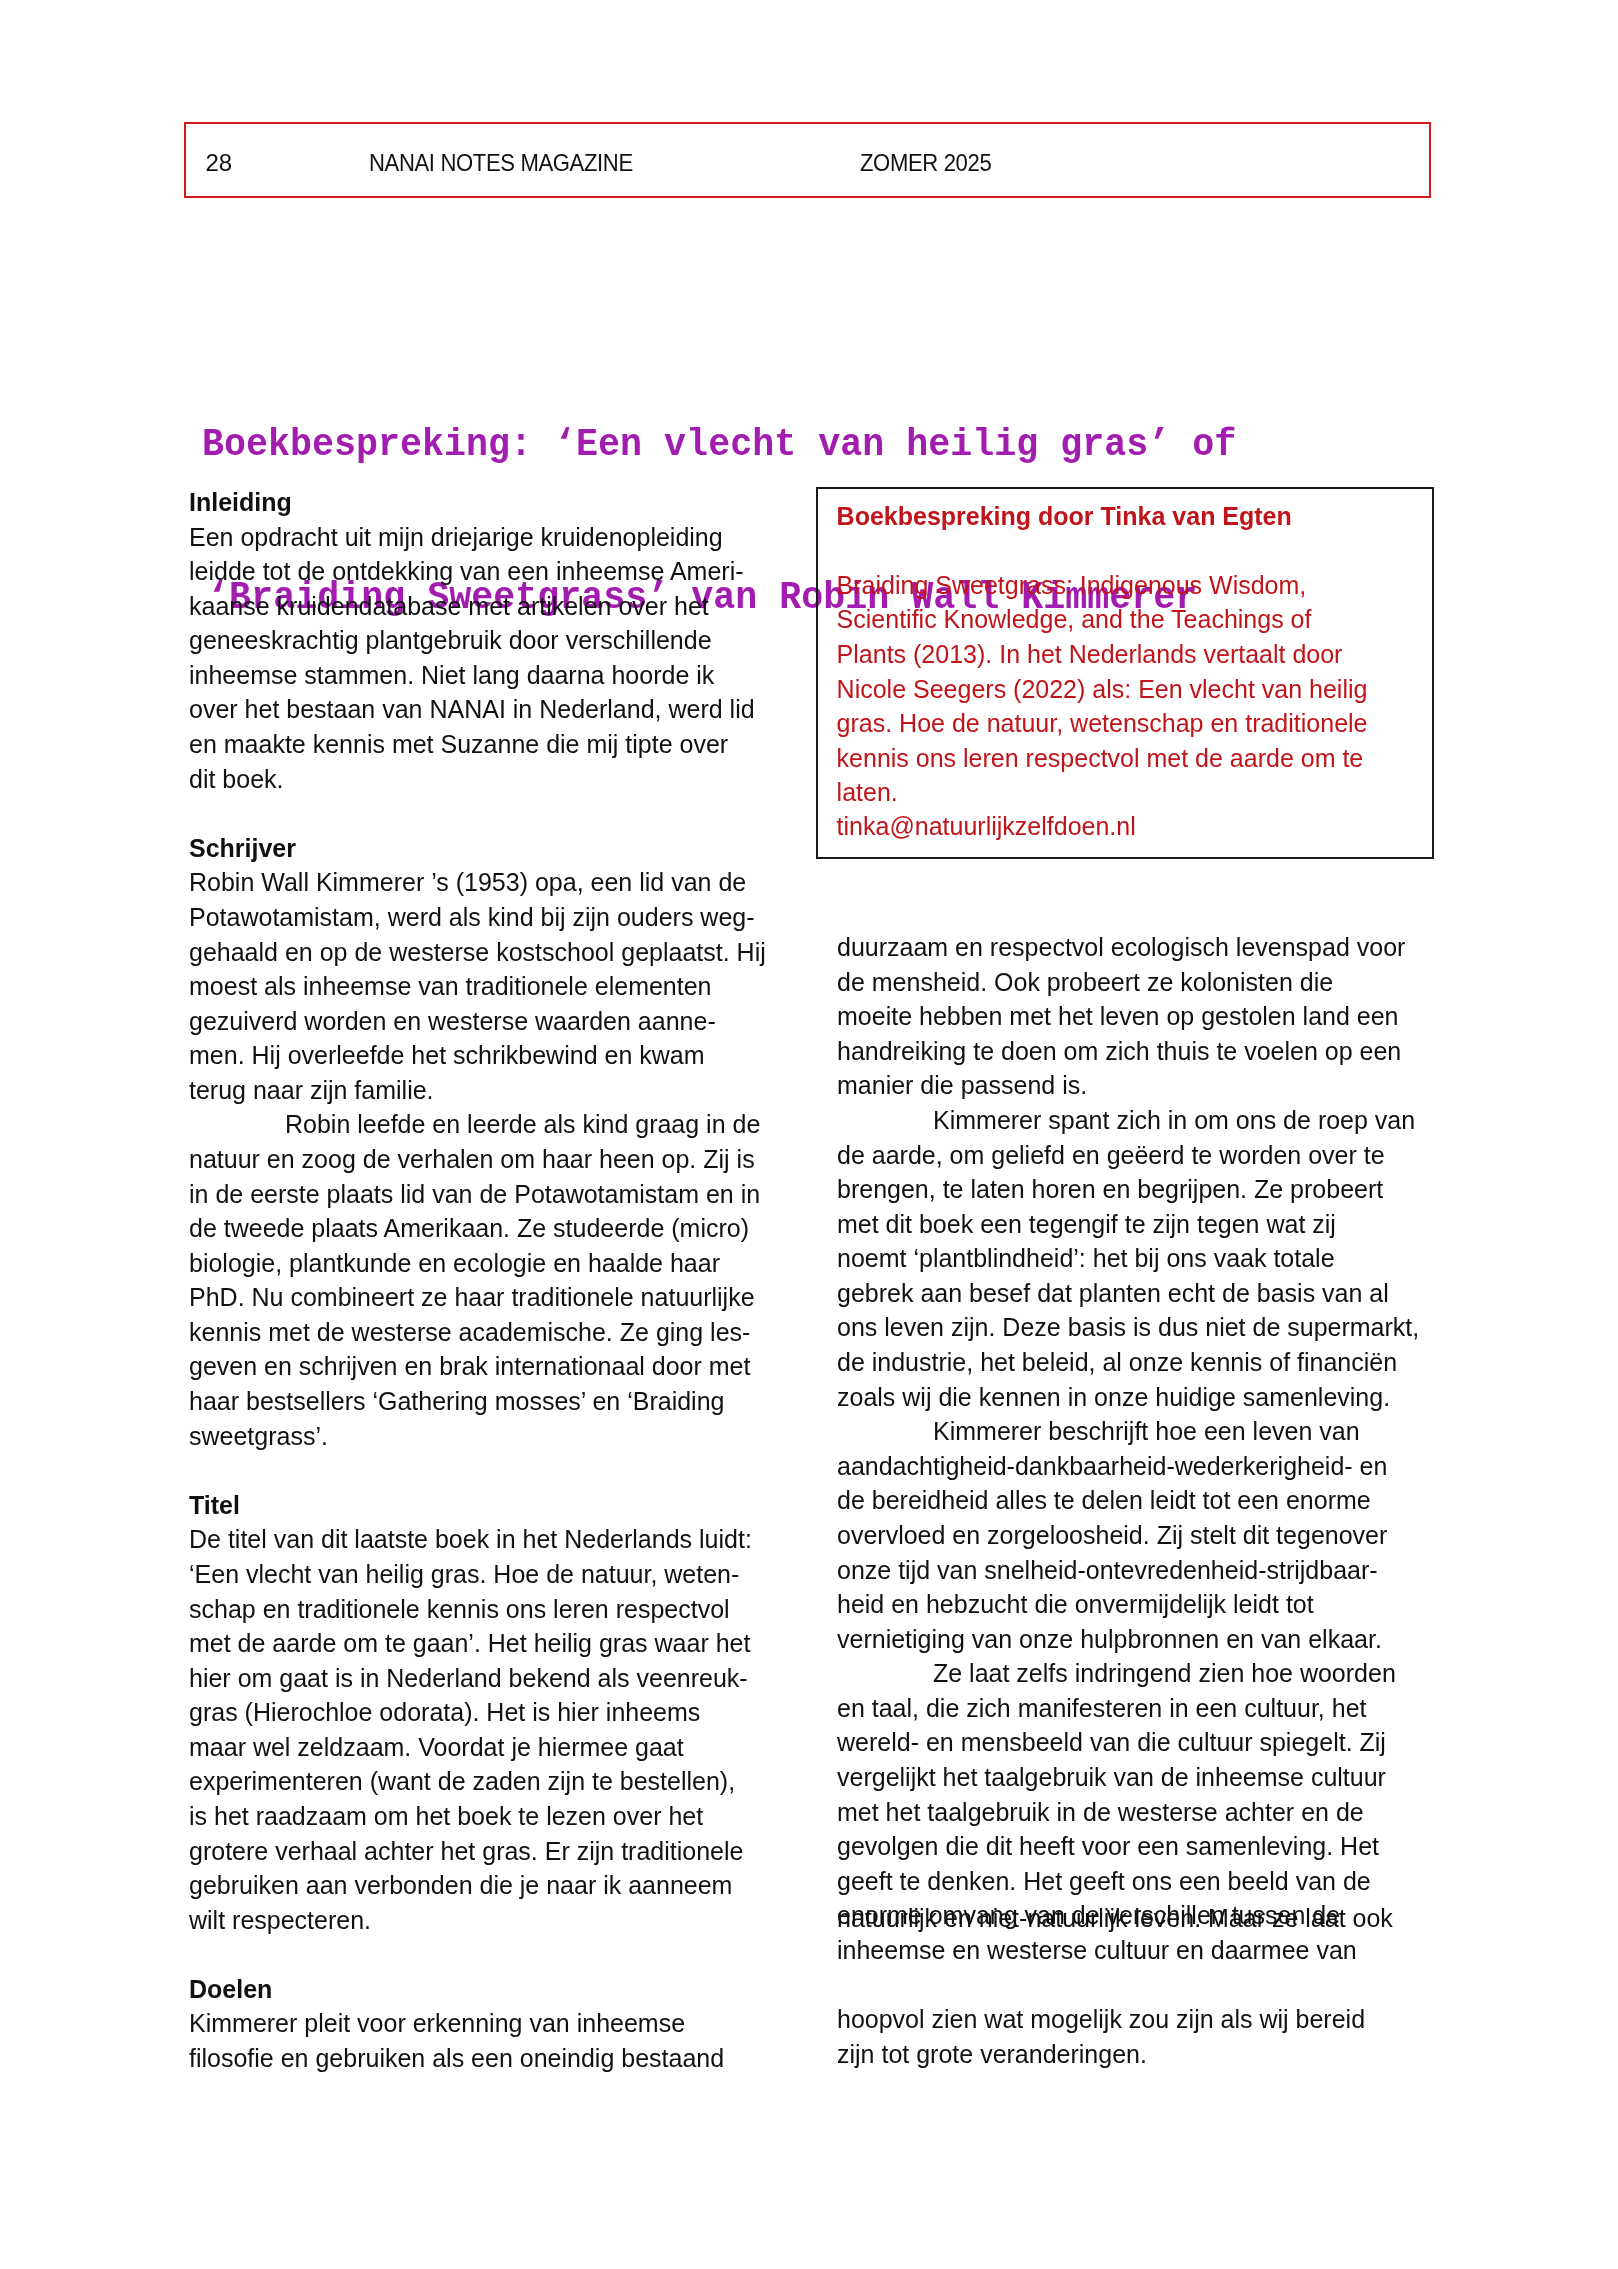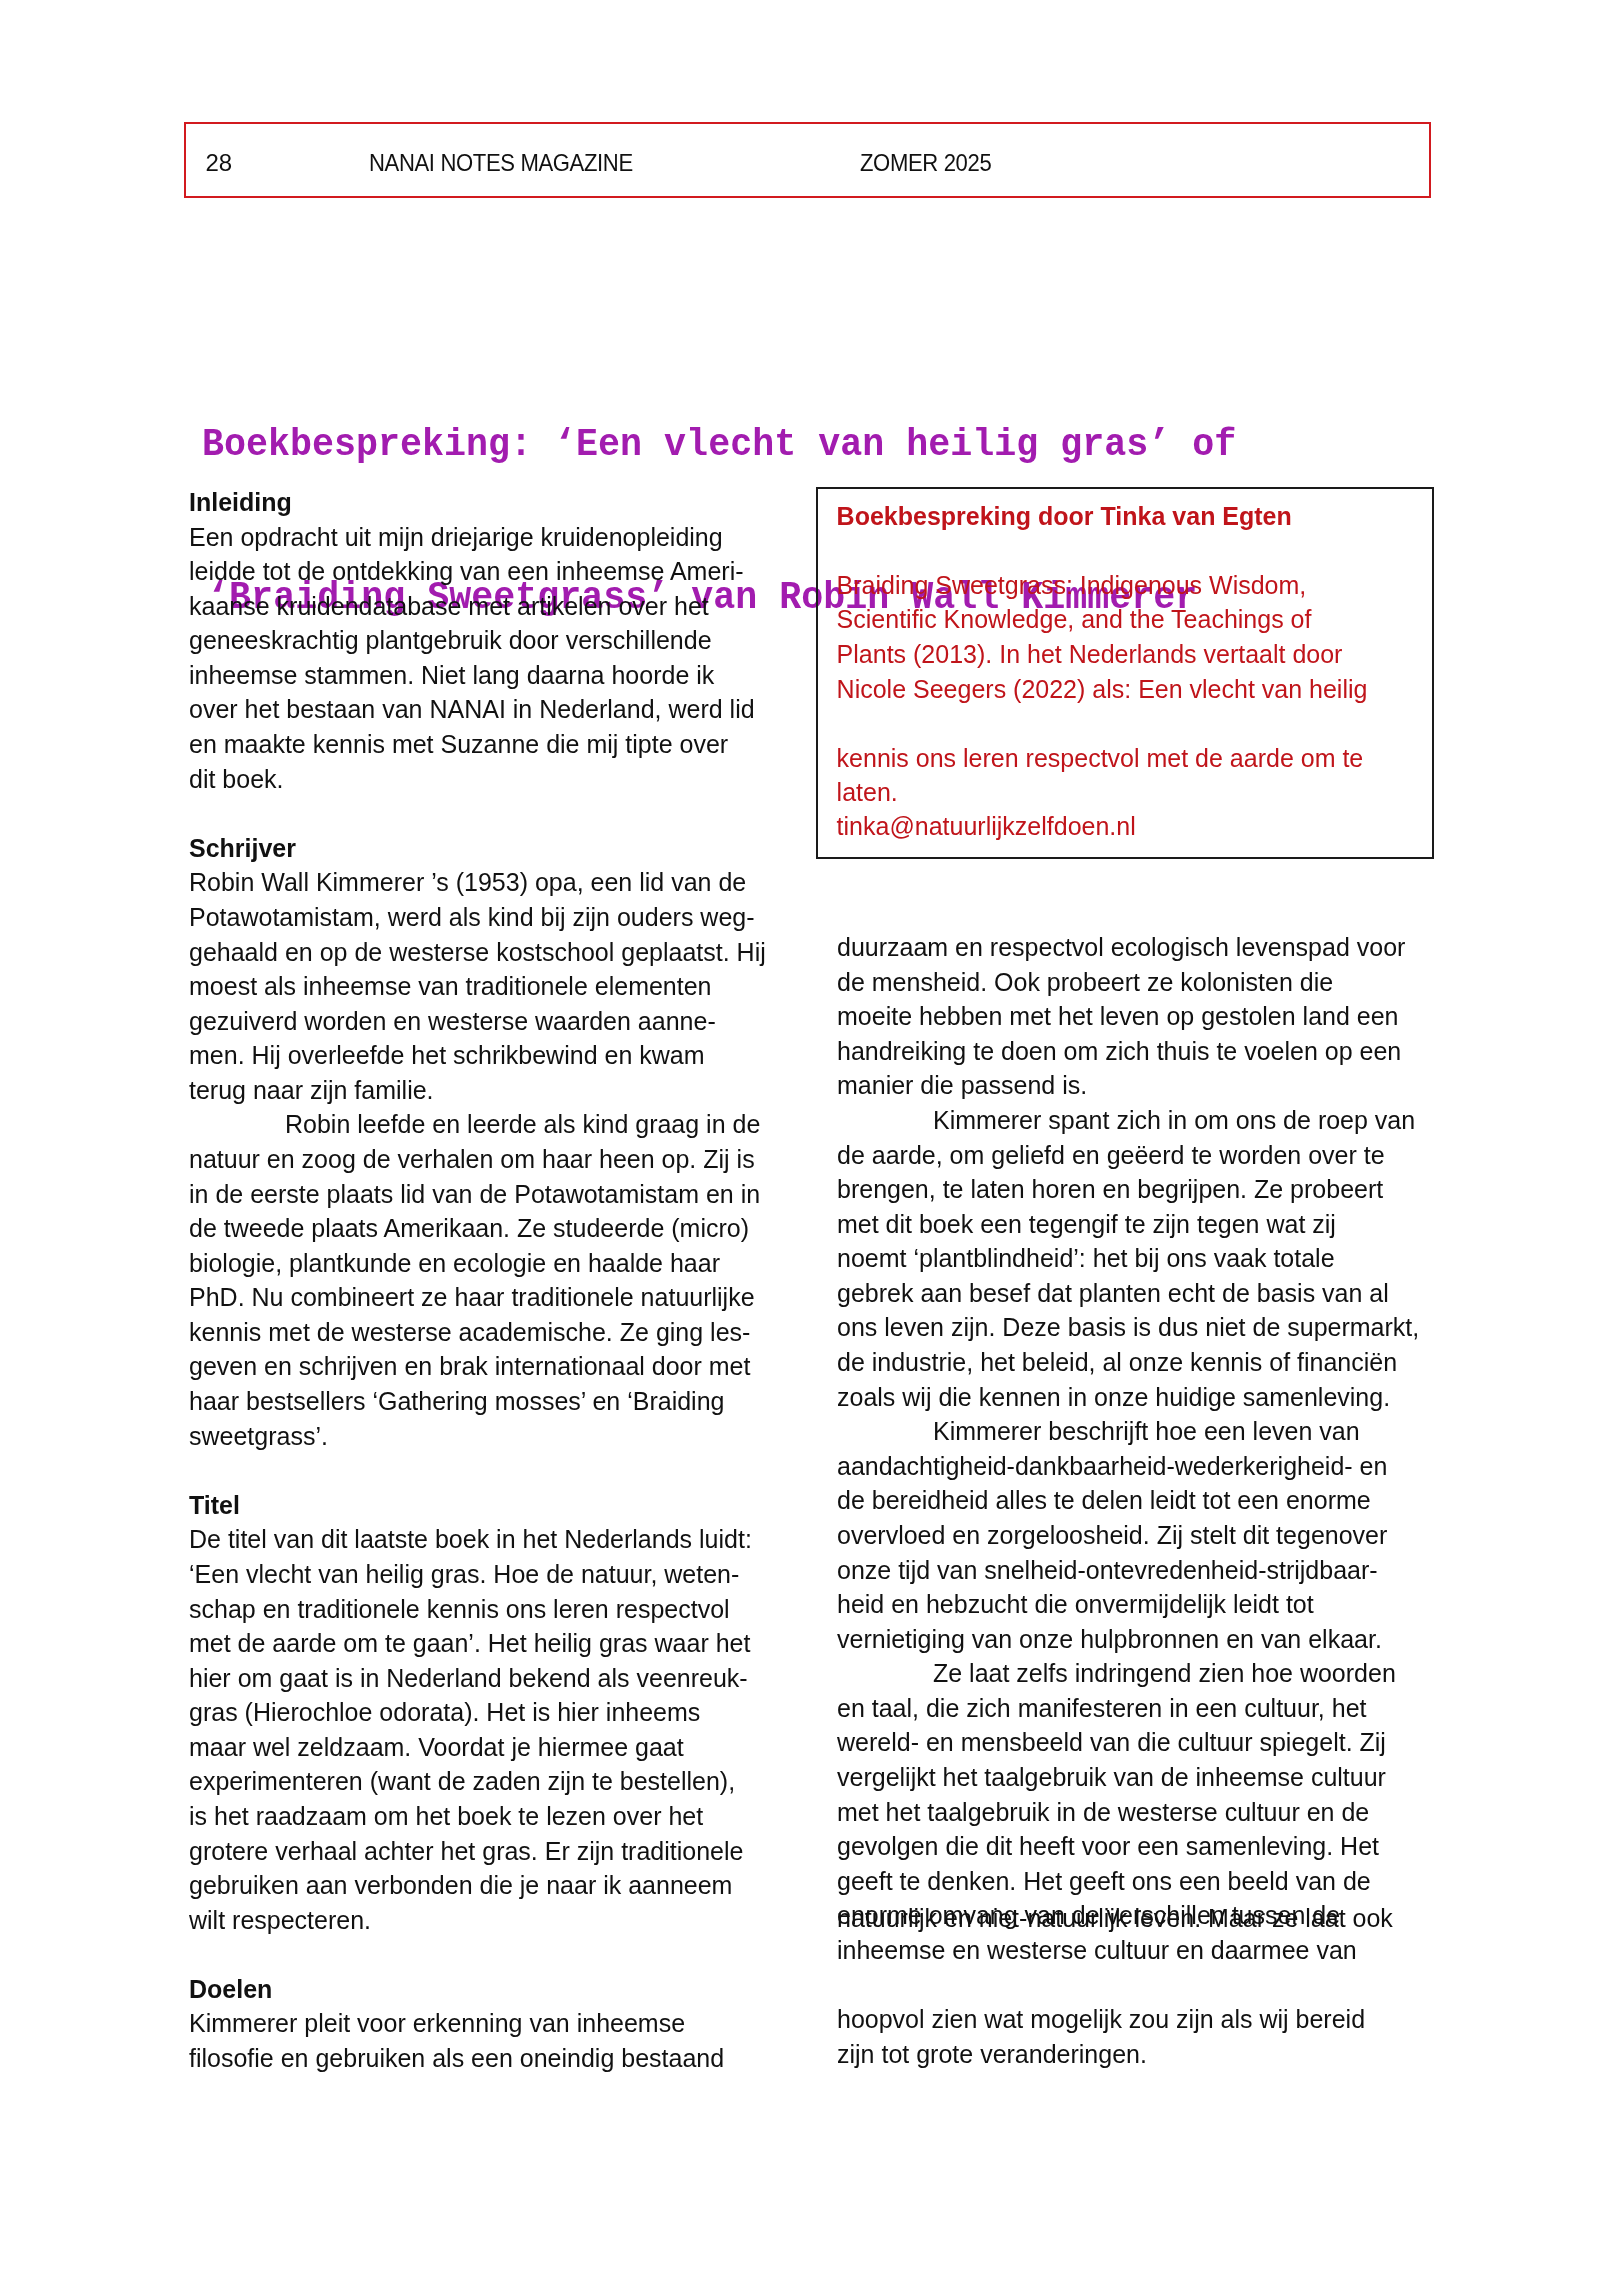--- a/index.html
+++ b/index.html
@@ -43,20 +43,21 @@
   <span style="display: block; transform-origin: left center; transform: scaleX(0.965);">Boekbespreking: ‘Een vlecht van heilig gras’ of</span>
   <span class="t2" style="display: block; transform-origin: left center; transform: scaleX(0.965);">‘Braiding Sweetgrass’ van Robin Wall Kimmerer</span>
 </h1>
 
 <div class="sidebar-box">
   <div class="sline" style="top: 79px; transform-origin: left center;">Braiding Sweetgrass: Indigenous Wisdom,</div>
   <div class="sline bold" style="top: 9.8px; transform-origin: left center;">Boekbespreking door Tinka van Egten</div>
   <div class="sline" style="top: 113px; transform-origin: left center;">Scientific Knowledge, and the Teachings of</div>
   <div class="sline" style="top: 148px; transform-origin: left center;">Plants (2013). In het Nederlands vertaalt door</div>
   <div class="sline" style="top: 183px; transform-origin: left center;">Nicole Seegers (2022) als: Een vlecht van heilig</div>
+  <div class="sline" style="top: 217px; transform-origin: left center;">gras. Hoe de natuur, wetenschap en traditionele</div>
   <div class="sline" style="top: 252px; transform-origin: left center;">kennis ons leren respectvol met de aarde om te</div>
   <div class="sline" style="top: 286px; transform-origin: left center;">laten.</div>
   <div class="sline" style="top: 320px; transform-origin: left center;">tinka@natuurlijkzelfdoen.nl</div>
 </div>
 
 <div class="col-left">
 
   <div class="line heading" style="top:485px">Inleiding</div>
   <div class="line" style="top:520px">Een opdracht uit mijn driejarige kruidenopleiding</div>
   <div class="line" style="top:554px">leidde tot de ontdekking van een inheemse Ameri-</div>
@@ -124,21 +125,21 @@
   <div class="line" style="top:1449px">aandachtigheid-dankbaarheid-wederkerigheid- en</div>
   <div class="line" style="top:1483px">de bereidheid alles te delen leidt tot een enorme</div>
   <div class="line" style="top:1518px">overvloed en zorgeloosheid. Zij stelt dit tegenover</div>
   <div class="line" style="top:1553px">onze tijd van snelheid-ontevredenheid-strijdbaar-</div>
   <div class="line" style="top:1587px">heid en hebzucht die onvermijdelijk leidt tot</div>
   <div class="line" style="top:1622px">vernietiging van onze hulpbronnen en van elkaar.</div>
   <div class="line indent" style="top:1656px">Ze laat zelfs indringend zien hoe woorden</div>
   <div class="line" style="top:1691px">en taal, die zich manifesteren in een cultuur, het</div>
   <div class="line" style="top:1725px">wereld- en mensbeeld van die cultuur spiegelt. Zij</div>
   <div class="line" style="top:1760px">vergelijkt het taalgebruik van de inheemse cultuur</div>
-  <div class="line" style="top:1795px">met het taalgebruik in de westerse cultuur en de</div>
+  <div class="line" style="top:1795px">met het taalgebruik in de westerse achter en de</div>
   <div class="line" style="top:1829px">gevolgen die dit heeft voor een samenleving. Het</div>
   <div class="line" style="top:1864px">geeft te denken. Het geeft ons een beeld van de</div>
   <div class="line" style="top:1898px">enorme omvang van de verschillen tussen de</div>
   <div class="line" style="top:1933px">inheemse en westerse cultuur en daarmee van</div>
   <div class="line" style="top:1901px">natuurlijk en niet-natuurlijk leven. Maar ze laat ook</div>
   <div class="line" style="top:2002px">hoopvol zien wat mogelijk zou zijn als wij bereid</div>
   <div class="line" style="top:2037px">zijn tot grote veranderingen.</div>
 </div>
 
 

